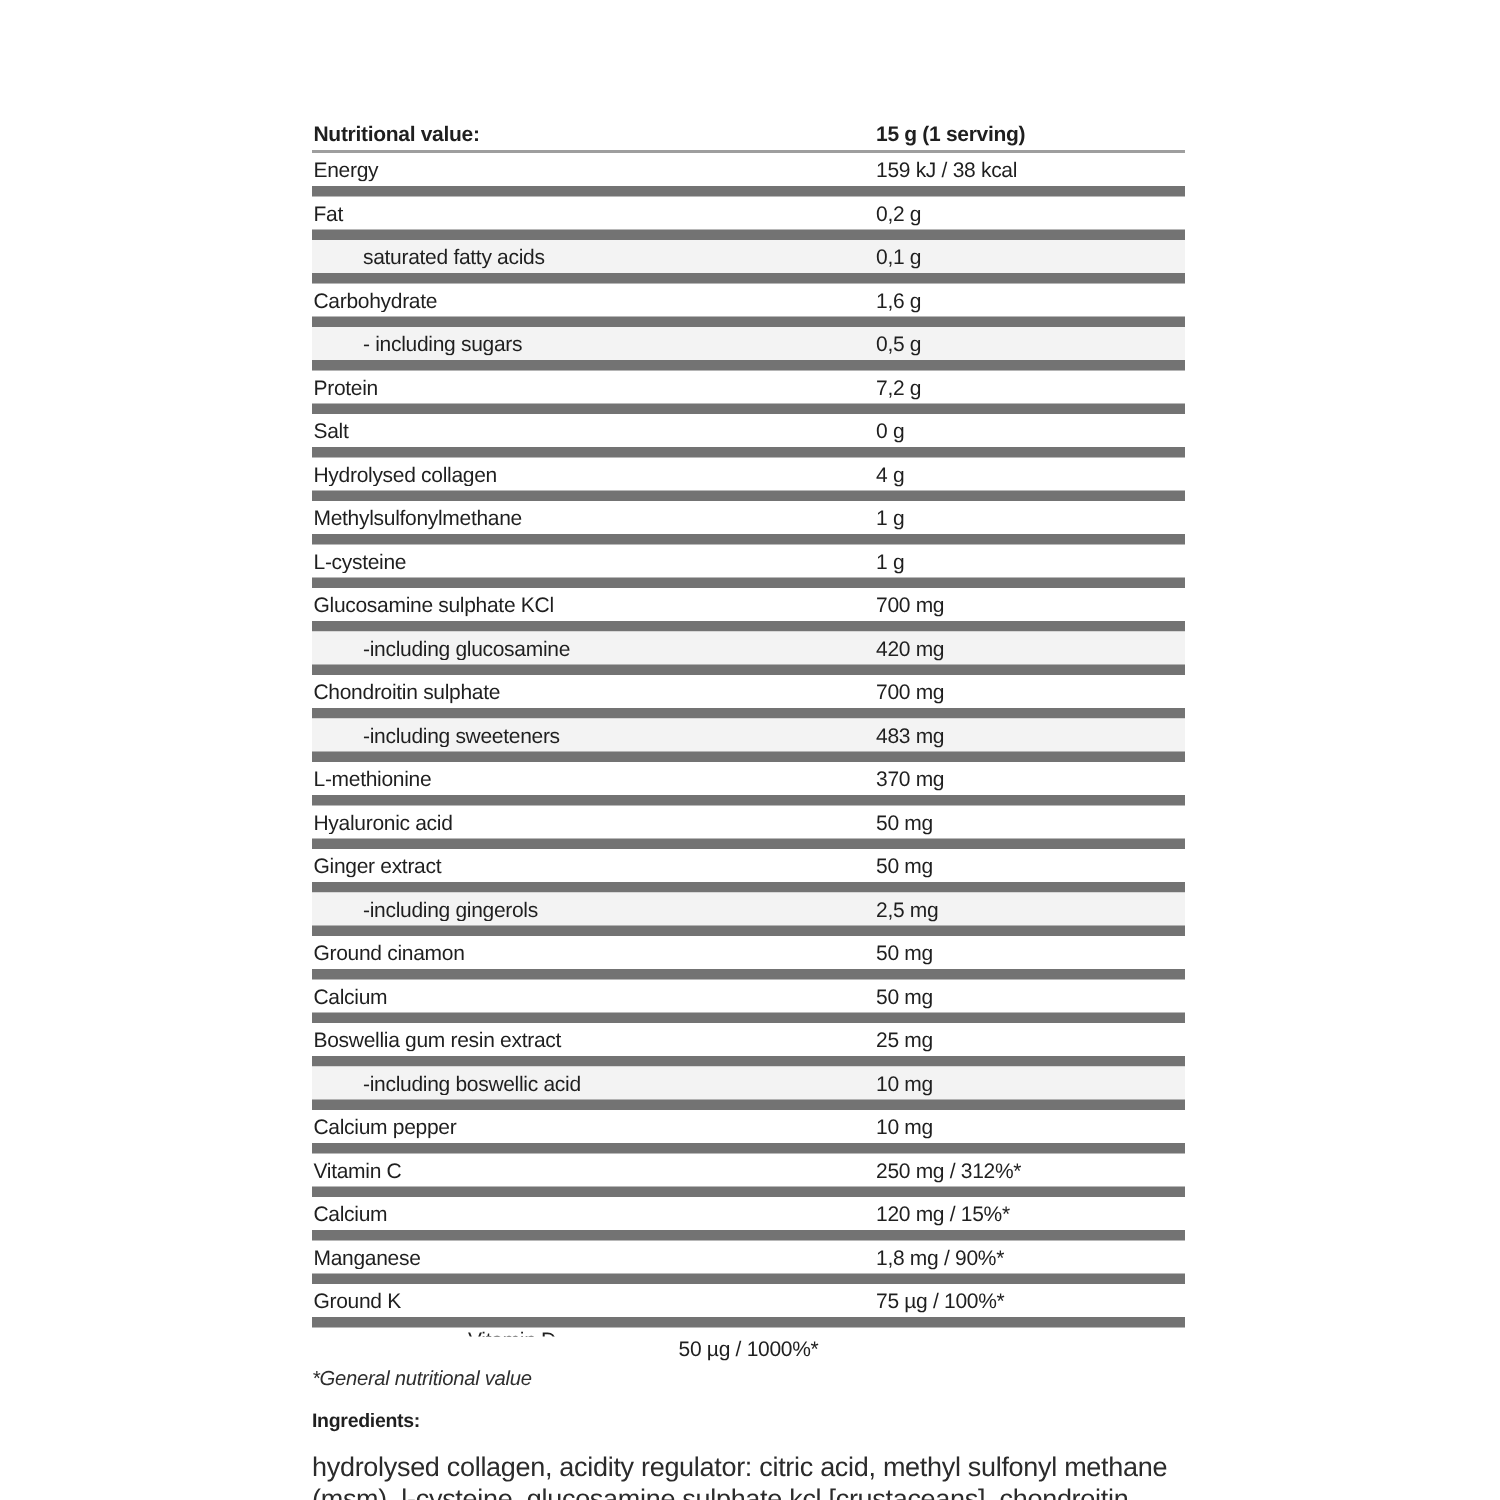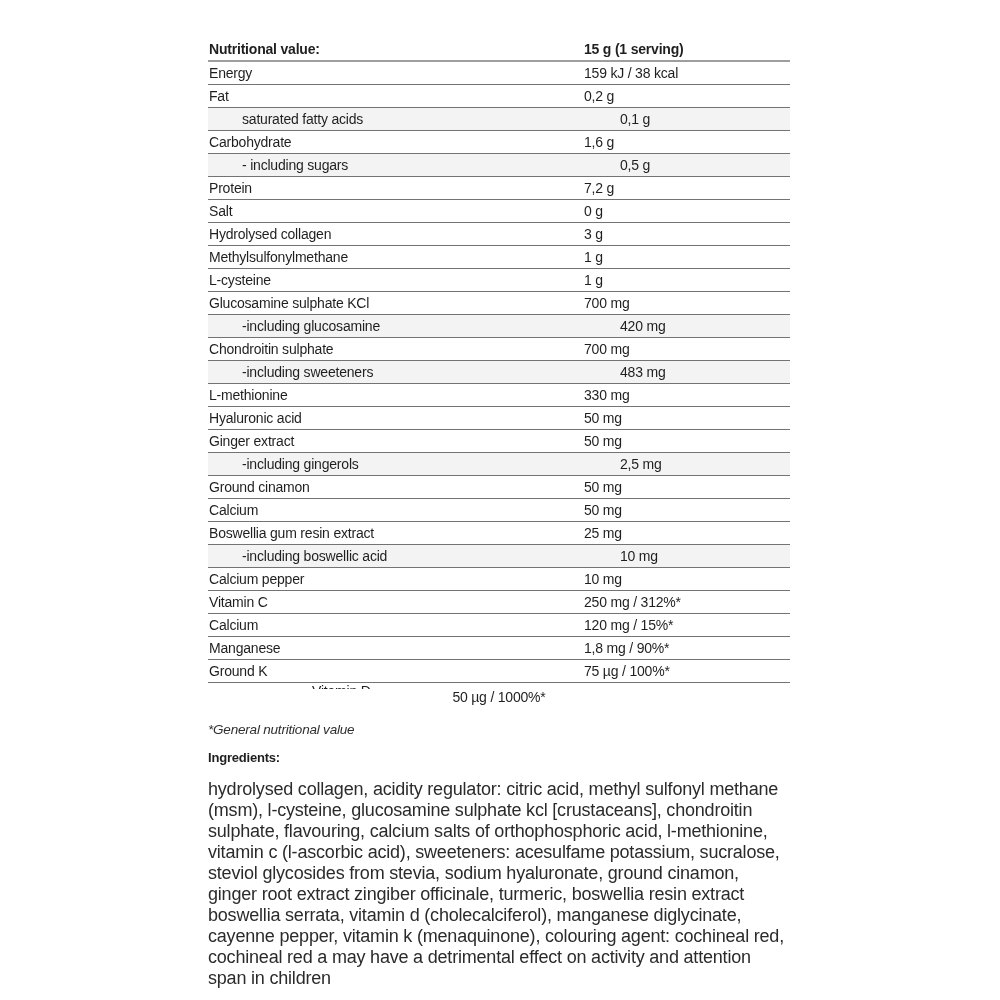--- a/index.html
+++ b/index.html
@@ -12,47 +12,47 @@
     color: #1f1f1f;
     -webkit-text-size-adjust: none;
   }
   .sheet {
     position: absolute;
     left: 208px;
     top: 38px;
     width: 582px;
   }
   
-  .ntable { width: 582px; }
+  .ntable { width: 582px; margin-top: 40px; }
   .row {
     display: flex;
     align-items: center;
     height: 22px;
-    border-bottom: 1px solid #737373;
+    border-bottom: 7px solid #737373;
     font-size: 14px;
     letter-spacing: -0.2px;
   }
   .row.header {
     font-weight: bold;
     border-bottom: 2px solid #9e9e9e;
   }
-  .row.sub { background: #f3f3f3; gap: 36px; }
+  .row.sub { background: #f3f3f3; }
   .row:last-child { border-bottom: none; flex-direction: column; }
   .row .label {
     width: 376px;
     padding-left: 1px;
     box-sizing: border-box;
     white-space: nowrap;
     overflow: hidden;
   }
   .row.sub .label { padding-left: 34px; }
   .row .value { flex: 1; white-space: nowrap; }
   
   .footnote {
-    margin-top: 17px;
+    margin-top: 4px;
     font-size: 13.5px;
     font-style: italic;
     color: #2e2e2e;
     letter-spacing: -0.2px;
   }
   
   .ing-heading {
     margin-top: 13px;
     font-size: 13px;
     font-weight: bold;
@@ -101,21 +101,21 @@
         <div class="row">
     <div class="label">Protein</div>
     <div class="value">7,2 g</div>
   </div>
         <div class="row">
     <div class="label">Salt</div>
     <div class="value">0 g</div>
   </div>
         <div class="row">
     <div class="label">Hydrolysed collagen</div>
-    <div class="value">3 g</div>
+    <div class="value">4 g</div>
   </div>
         <div class="row">
     <div class="label">Methylsulfonylmethane</div>
     <div class="value">1 g</div>
   </div>
         <div class="row">
     <div class="label">L-cysteine</div>
     <div class="value">1 g</div>
   </div>
         <div class="row">
@@ -129,21 +129,21 @@
         <div class="row">
     <div class="label">Chondroitin sulphate</div>
     <div class="value">700 mg</div>
   </div>
         <div class="row sub">
     <div class="label">-including sweeteners</div>
     <div class="value">483 mg</div>
   </div>
         <div class="row">
     <div class="label">L-methionine</div>
-    <div class="value">330 mg</div>
+    <div class="value">370 mg</div>
   </div>
         <div class="row">
     <div class="label">Hyaluronic acid</div>
     <div class="value">50 mg</div>
   </div>
         <div class="row">
     <div class="label">Ginger extract</div>
     <div class="value">50 mg</div>
   </div>
         <div class="row sub">

